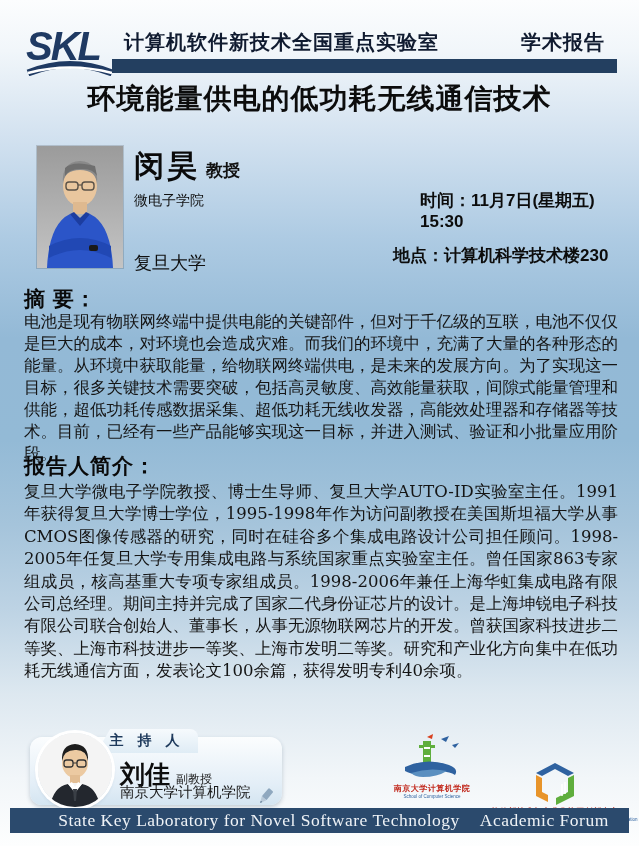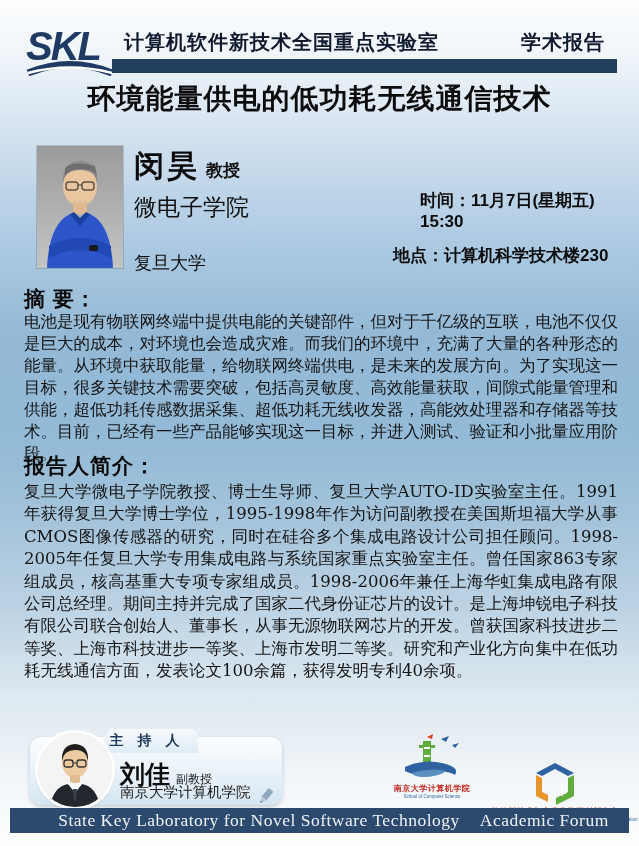--- a/index.html
+++ b/index.html
@@ -21,21 +21,21 @@
   .skl-logo { left:26px; top:24px; width:88px; height:52px; }
 
   
   .main-title { left:0; top:80px; width:639px; text-align:center; font-size:28px; font-weight:bold; color:#0c0c0c; letter-spacing:1px; }
 
   
   .speaker-photo { left:37px; top:146px; width:86px; height:122px; box-shadow:0 0 0 1px rgba(0,0,0,.15); }
   .speaker-name-row { left:134px; top:146px; }
   .speaker-name { font-family:"DejaVu Serif", serif; font-size:30px; font-weight:bold; color:#0a0a0a; letter-spacing:3px; }
   .speaker-title { font-size:17px; font-weight:bold; color:#111; margin-left:6px; }
-  .speaker-dept { left:134px; top:192px; font-size:23px; color:#101010; }
+  .speaker-dept { left:134px; top:192px; font-size:14px; color:#101010; }
   .speaker-univ { left:134px; top:243px; font-size:18px; color:#101010;margin-top:8px; }
   .info-time { left:393px; top:189px; font-size:17px; font-weight:bold; color:#0c0c0c;padding-left:27px; }
   .info-loc  { left:393px; top:244px; font-size:17px; font-weight:bold; color:#0c0c0c; }
 
   
   .sec-heading { font-size:21px; font-weight:bold; color:#0a0a0a; letter-spacing:1px; }
   .abstract-heading { left:24px; top:285px; }
   .abstract-body { left:24px; top:311px; width:594px; font-family:"DejaVu Serif", serif;
     font-size:16.5px; line-height:22px; color:#151515; text-align:justify; }
   .bio-heading { left:24px; top:452px; }

